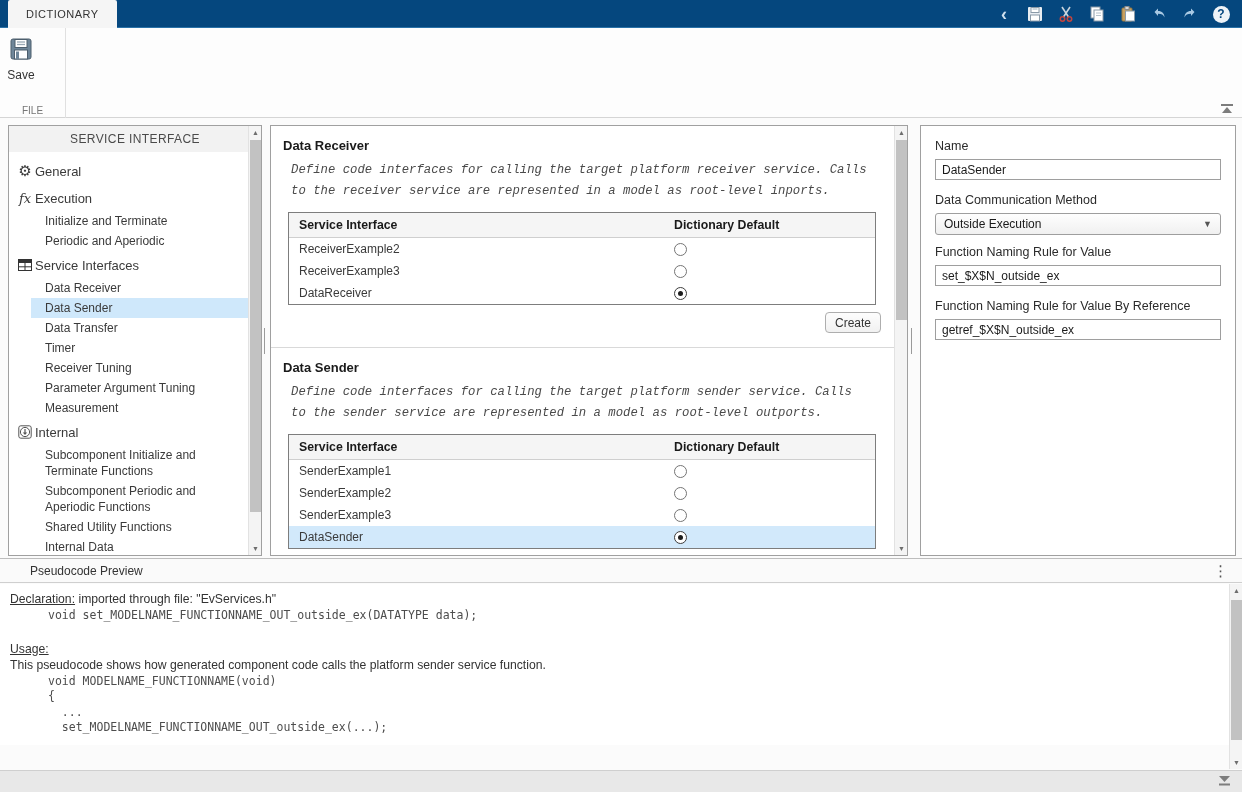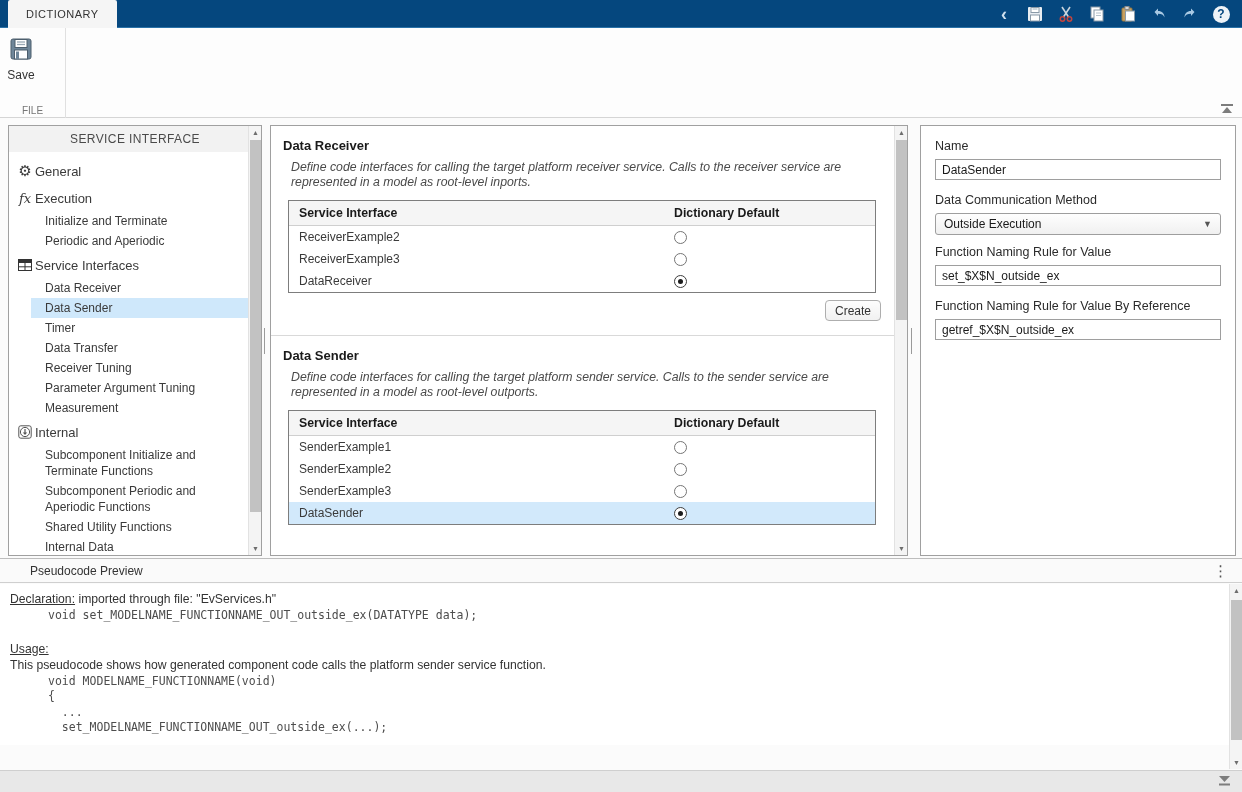--- a/index.html
+++ b/index.html
@@ -44,21 +44,21 @@
 
   
   .split-handle { position:absolute; width:1px; height:26px; background:#9a9a9a; }
 
   
   .mid-panel { left:270px; top:125px; width:638px; height:431px; }
   .mid-content { position:absolute; left:0; top:0; right:13px; bottom:0; overflow:hidden; }
   .section { padding:12px 16px 0 12px; }
   .section + .section { border-top:1px solid #d9d9d9; margin-top:14px; }
   .sec-title { font-size:13px; font-weight:bold; color:#1a1a1a; margin-bottom:7px; }
-  .sec-desc { font-style:italic; font-size:12.3px; color:#4a4a4a; line-height:15px; margin:0 8px 10px 8px; max-width:596px; }
+  .sec-desc { font-style:italic; font-size:12.3px; color:#4a4a4a; line-height:21px; margin:0 8px 10px 8px; max-width:596px;font-family:Liberation Mono, monospace; }
   .svc-table { margin-left:5px; width:588px; border:1px solid #7d7d7d; background:#fff; }
   .svc-row { display:flex; height:22px; align-items:center; font-size:12px; color:#3a3a3a; }
   .svc-row.hdr { height:25px; background:#f5f5f5; border-bottom:1px solid #cfcfcf; font-weight:bold; color:#1a1a1a; font-size:12.3px; }
   .svc-row.hl { background:#d2e9fb; }
   .col1 { width:64%; padding-left:10px; }
   .col2 { width:36%; padding-left:10px; display:flex; align-items:center; }
   .radio { width:13px; height:13px; border:1px solid #757575; border-radius:50%; background:#fff; position:relative; display:inline-block; cursor:pointer; }
   .radio.checked { border-color:#3d3d3d; }
   .radio.checked::after { content:""; position:absolute; inset:3px; border-radius:50%; background:#1c1c1c; }
   .create-row { width:593px; display:flex; justify-content:flex-end; margin:7px 0 0 5px; }
@@ -207,24 +207,24 @@
         </span>
         <span>Service Interfaces</span>
       </div>
       <div class="tree-item lvl1">
         <span>Data Receiver</span>
       </div>
       <div class="tree-item lvl1 selected">
         <span>Data Sender</span>
       </div>
       <div class="tree-item lvl1">
+        <span>Data Transfer</span>
+      </div>
+      <div class="tree-item lvl1">
         <span>Timer</span>
-      </div>
-      <div class="tree-item lvl1">
-        <span>Data Transfer</span>
       </div>
       <div class="tree-item lvl1">
         <span>Receiver Tuning</span>
       </div>
       <div class="tree-item lvl1">
         <span>Parameter Argument Tuning</span>
       </div>
       <div class="tree-item lvl1">
         <span>Measurement</span>
       </div>

